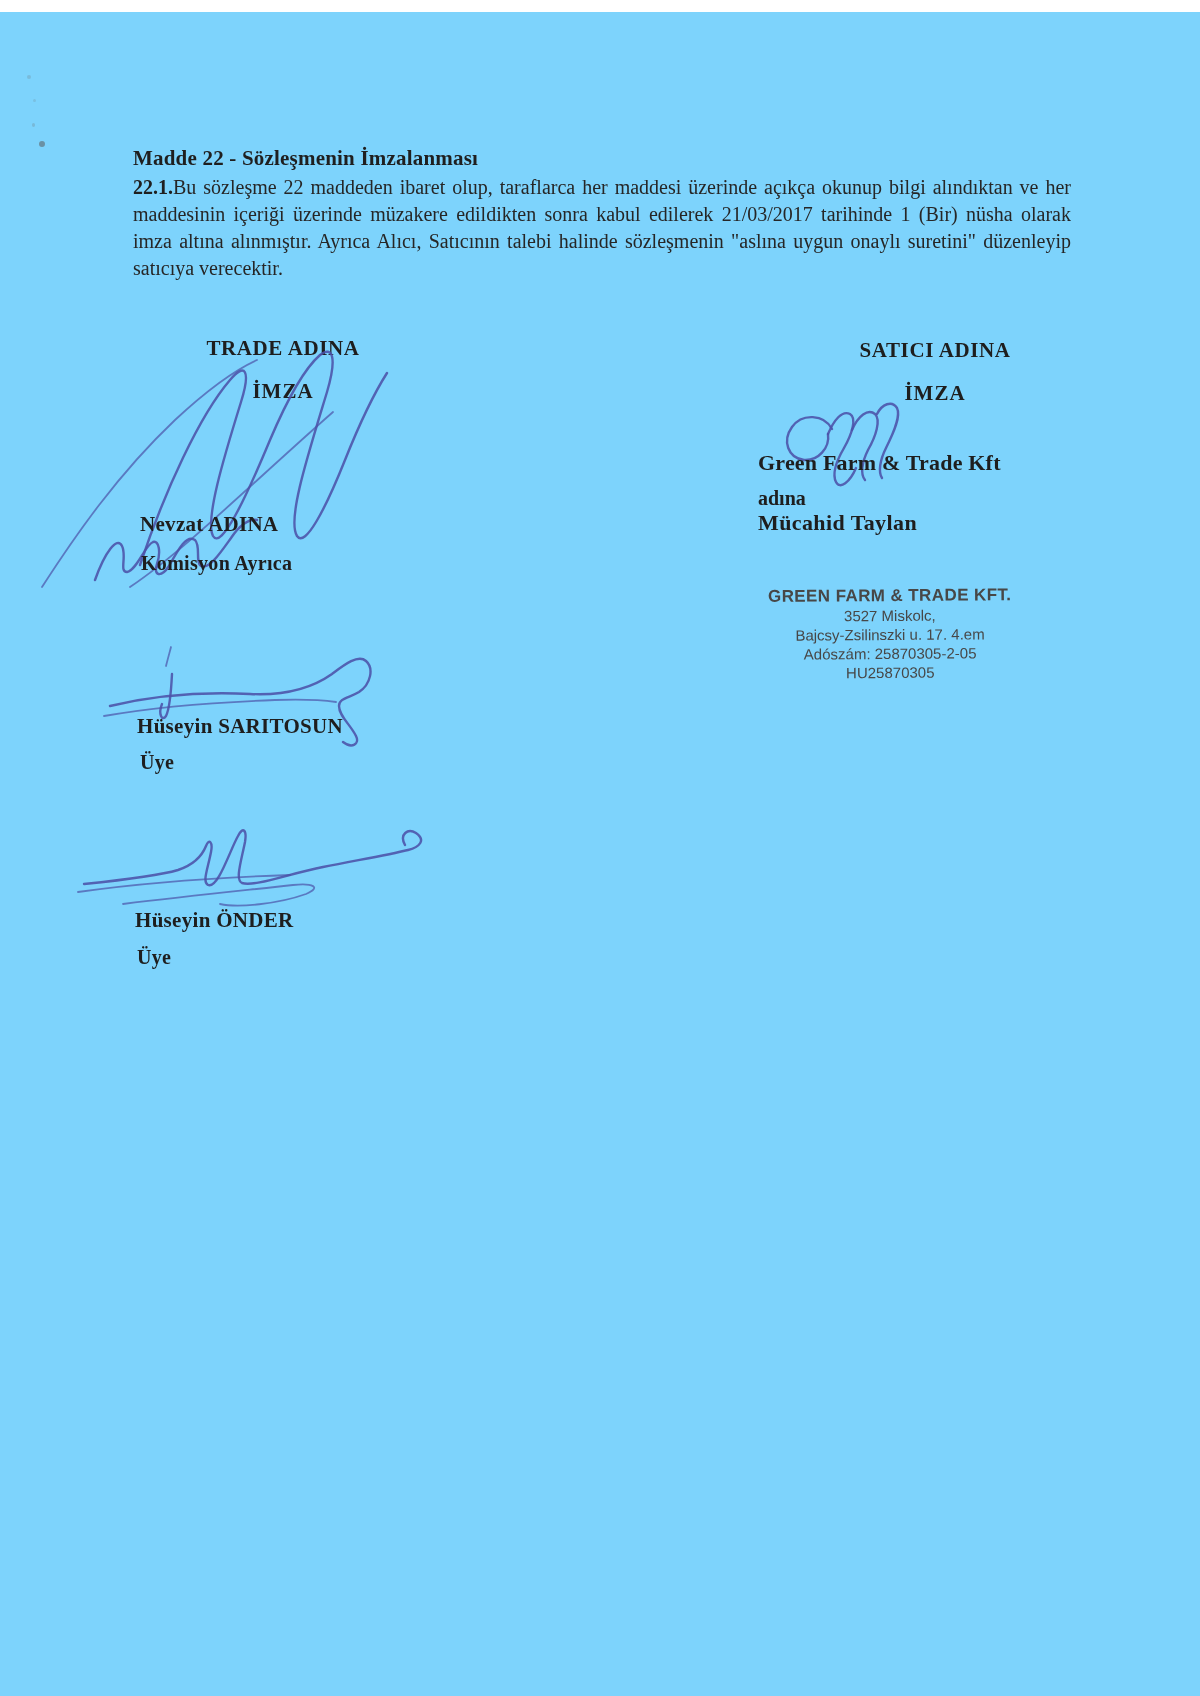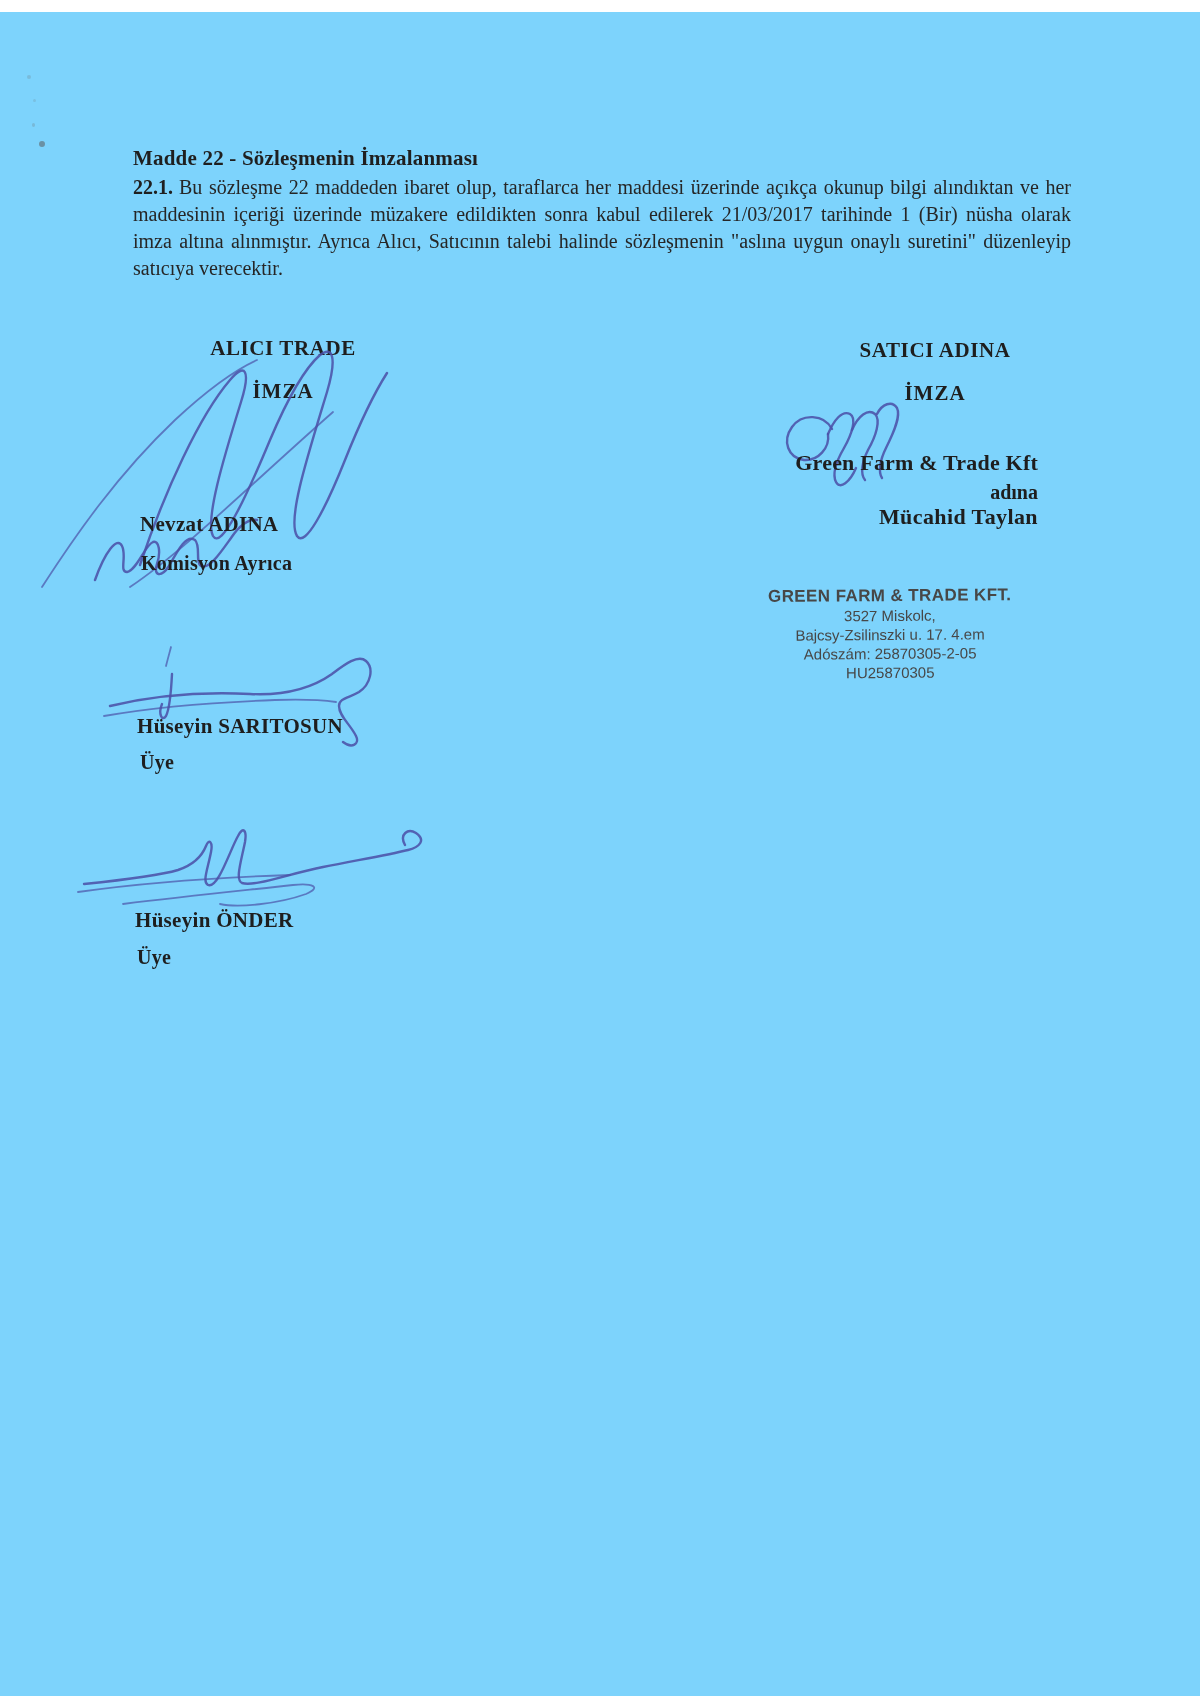--- a/index.html
+++ b/index.html
@@ -21,38 +21,38 @@
   .s4{left:39px;top:129px;width:6px;height:6px;opacity:.55;background:#5b5b5b;}
 
   .heading{
     position:absolute;left:133px;top:134px;width:900px;
     font-size:21px;font-weight:bold;letter-spacing:.2px;color:#1f1f1f;
   }
   .clause{
     position:absolute;left:133px;top:162px;width:938px;
     font-size:20px;line-height:27px;text-align:justify;color:#262626;
   }
-  .clause .num{font-weight:bold;margin-right:6px;color:#1f1f1f;}
+  .clause .num{font-weight:bold;color:#1f1f1f;}
 
   .col-header{position:absolute;text-align:center;font-weight:bold;color:#1e1e1e;}
   .col-header .l1{font-size:21px;letter-spacing:.6px;}
   .col-header .l2{font-size:21px;letter-spacing:1px;margin-top:18px;}
   .buyer-header{left:158px;top:324px;width:250px;}
   .seller-header{left:810px;top:326px;width:250px;}
 
   .sig{position:absolute;overflow:visible;}
   .sig path{fill:none;stroke:#4c52a8;stroke-width:2.4;stroke-linecap:round;stroke-linejoin:round;opacity:.88;}
   .sig .thin{stroke-width:1.8;opacity:.7;}
 
   .sig-name{position:absolute;font-weight:bold;font-size:21px;color:#1e1e1e;letter-spacing:.3px;white-space:nowrap;}
   .sig-title{position:absolute;font-weight:bold;font-size:20px;color:#1e1e1e;letter-spacing:.3px;white-space:nowrap;}
 
-  .seller-block{position:absolute;left:758px;top:438px;width:280px;text-align:right;color:#1e1e1e;}
+  .seller-block{position:absolute;left:758px;top:438px;width:280px;text-align:left;color:#1e1e1e;}
   .seller-block .company{font-size:22px;font-weight:bold;letter-spacing:.2px;}
-  .seller-block .behalf{font-size:20px;font-weight:bold;margin-top:5px;}
+  .seller-block .behalf{font-size:20px;font-weight:bold;margin-top:11px;}
   .seller-block .person{font-size:22px;font-weight:bold;letter-spacing:.4px;}
 
   .stamp{
     position:absolute;left:740px;top:574px;width:300px;text-align:center;
     font-family:"Liberation Sans", sans-serif;color:#474747;
     transform:rotate(-0.4deg);
   }
   .stamp .st1{font-size:17px;font-weight:bold;letter-spacing:.4px;}
   .stamp .stl{font-size:15px;line-height:19px;}
 </style>
@@ -64,21 +64,21 @@
   <div class="speck s1"></div>
   <div class="speck s2"></div>
   <div class="speck s3"></div>
   <div class="speck s4"></div>
 
   <div class="heading">Madde 22 - Sözleşmenin İmzalanması</div>
 
   <div class="clause"><span class="num">22.1.</span><span>Bu sözleşme 22 maddeden ibaret olup, taraflarca her maddesi üzerinde açıkça okunup bilgi alındıktan ve her maddesinin içeriği üzerinde müzakere edildikten sonra kabul edilerek 21/03/2017 tarihinde 1 (Bir) nüsha olarak imza altına alınmıştır. Ayrıca Alıcı, Satıcının talebi halinde sözleşmenin "aslına uygun onaylı suretini" düzenleyip satıcıya verecektir.</span></div>
 
   <div class="col-header buyer-header">
-    <div class="l1">ALICI TRADE</div>
+    <div class="l1">TRADE ADINA</div>
     <div class="l2">İMZA</div>
   </div>
 
   <div class="col-header seller-header">
     <div class="l1">SATICI ADINA</div>
     <div class="l2">İMZA</div>
   </div>
 
   <svg class="sig" style="left:35px;top:328px;width:365px;height:252px;" viewBox="0 0 365 252">
     <path class="thin" d="M7,247 C40,196 82,135 140,80 C170,52 200,30 222,20"></path>

